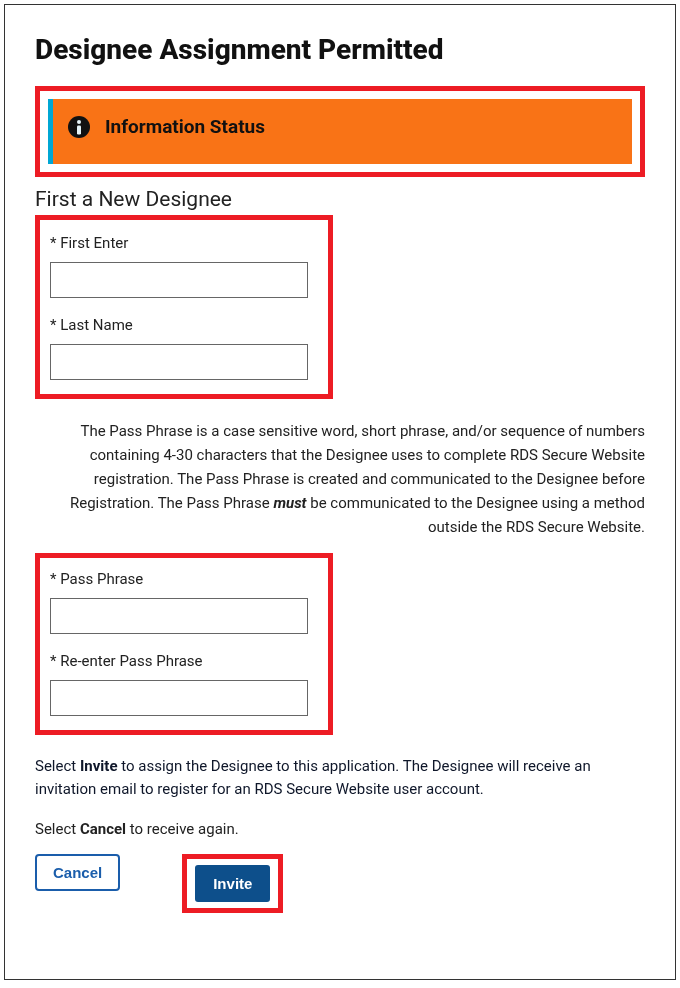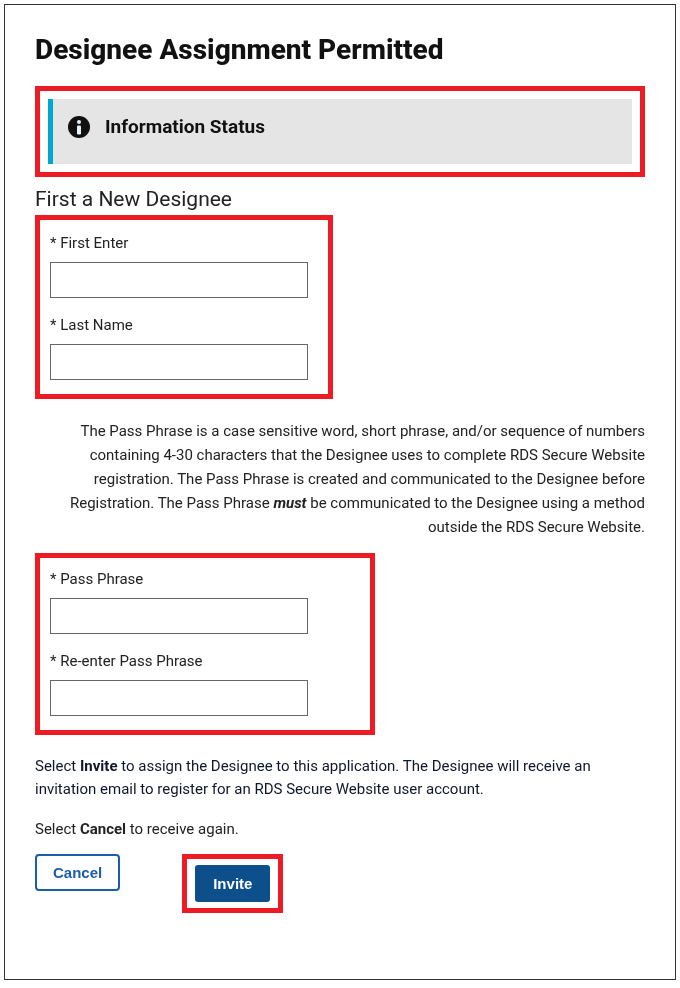--- a/index.html
+++ b/index.html
@@ -22,21 +22,21 @@
       font-weight: 800;
       margin-bottom: 20px;
       color: #111;
     }
     .info-box-hl {
       border: 5px solid #ed1c24;
       padding: 8px;
       margin-bottom: 8px;
     }
     .info-box {
-      background: #e5e5e5;
+      background: #f97316;
       border-left: 5px solid #00a7d4;
       padding: 16px 14px 18px 14px;
       display: flex;
       gap: 14px;
     }
     .info-icon-wrap { flex: 0 0 auto; }
     .info-icon {
       width: 24px; height: 24px;
       display: inline-block;
     }
@@ -87,21 +87,21 @@
       line-height: 1.6;
       color: #222;
       margin-top: 20px;
       margin-bottom: 14px;
       text-align: right;
     }
     .passphrase-desc b { font-style: italic; font-weight: 700; }
     .pass-hl {
       border: 5px solid #ed1c24;
       padding: 12px 7px 14px 10px;
-      width: 340px;
+      width: 298px;
     }
     .instr {
       font-size: 15px;
       line-height: 1.55;
       color: #0f172a;
       margin-top: 20px;
     }
     .instr strong { font-weight: 700; }
     .instr2 {
       font-size: 15px;

